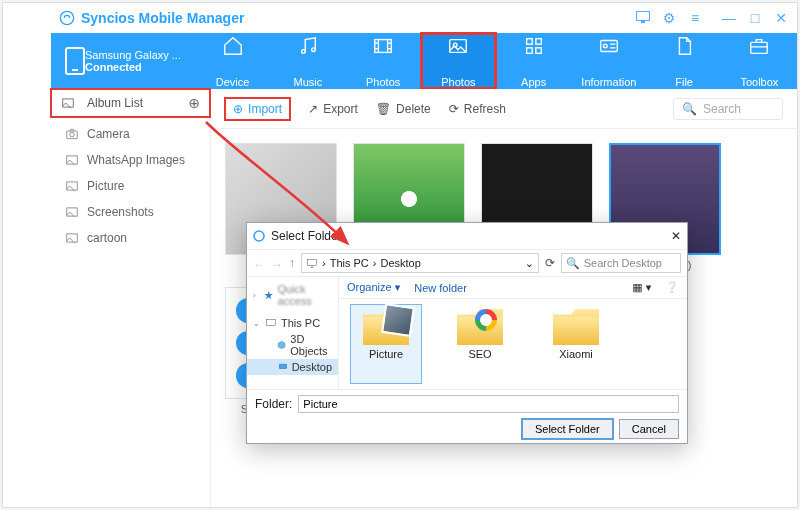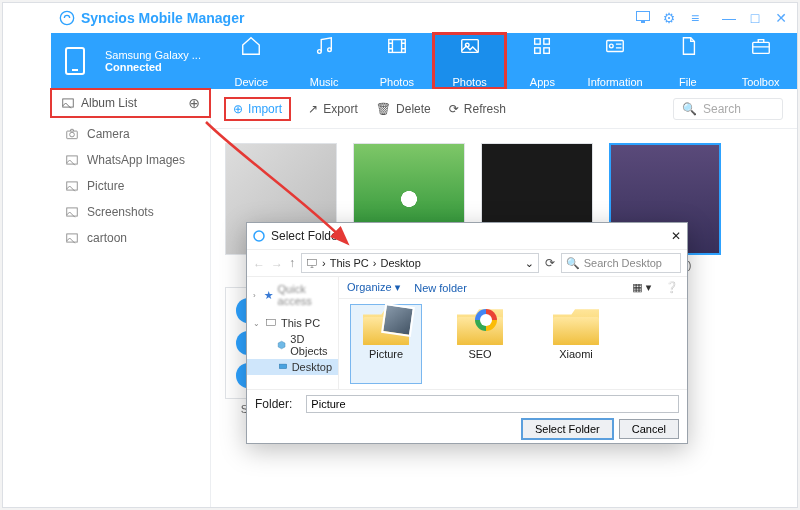--- a/index.html
+++ b/index.html
@@ -7,33 +7,33 @@
   .window { position:absolute; left:2px; top:2px; width:796px; height:506px; background:#fff; border:1px solid #dcdfe4;padding-left:48px; }
   
   .titlebar { height:30px; background:#fff; display:flex; align-items:center; padding:0 8px; justify-content:space-between; }
   .title-left { display:flex; align-items:center; gap:6px; color:#2da2ff; font-size:14px; font-weight:600; }
   .title-left svg { }
   .title-right { display:flex; align-items:center; gap:10px; color:#56a9ff; }
   .win-ctl { display:flex; gap:10px; margin-left:8px; }
   .win-ctl span, .title-btn { width:16px; text-align:center; color:#56a9ff; font-size:14px; cursor:pointer;}
   
   .tabbar { height:56px; background:#2da2ff; display:flex; align-items:center; }
-  .device-pill { display:flex; align-items:center; gap:20px; color:#fff; font-size:11px; padding:0 14px; height:100%; }
+  .device-pill { display:flex; align-items:center; gap:0; color:#fff; font-size:11px; padding:0 14px; height:100%; }
   .device-pill .device-icon { width:20px; height:28px; border:2px solid #fff; border-radius:3px; position:relative; }
   .device-icon:after{content:'';position:absolute;bottom:2px;left:50%;width:6px;height:2px;background:#fff;transform:translateX(-50%);}
   .tabs { display:flex; flex:1; height:100%; }
   .tab { flex:1; display:flex; flex-direction:column; align-items:center; justify-content:center; gap:19px; color:#fff; font-size:11px; cursor:pointer; }
   .tab.active { background:#1a8eec; }
   .tab svg { width:22px; height:22px; }
   .tab.highlight { outline:3px solid #e53935; outline-offset:-2px;}
   
   .body { display:flex; height:calc(100% - 86px); }
   .sidebar { width:160px; background:#fff; border-right:1px solid #eceef1; }
   .side-title { display:flex; align-items:center; justify-content:space-between; padding:6px 10px; color:#555; font-size:12px; gap:6px;}
-  .side-title .st-left{display:flex;align-items:center;gap:6px;}
+  .side-title .st-left{display:flex;align-items:center;gap:12px;}
   .side-title.hl { outline:2px solid #e53935; outline-offset:-1px;}
   .side-list { padding:4px 0; }
   .side-item { display:flex; align-items:center; gap:8px; padding:6px 14px; color:#666; font-size:12px; cursor:pointer;}
   .side-item svg{width:14px;height:14px;}
   .content { flex:1; padding:0; background:#fff;}
   .toolbar { height:40px; display:flex; align-items:center; gap:18px; padding:0 14px; border-bottom:1px solid #eceef1; }
   .tool-btn { display:flex; align-items:center; gap:5px; color:#555; font-size:12px; cursor:pointer;}
   .tool-btn.primary { color:#2da2ff; }
   .tool-btn.hl { outline:2px solid #e53935; padding:4px 8px; outline-offset:-1px;}
   .toolbar .spacer{flex:1;}
@@ -74,21 +74,21 @@
   .dlg-folders{flex:1; display:flex; gap:26px; padding:8px 14px;}
   .folder{ display:flex; flex-direction:column; align-items:center; gap:3px; width:70px; font-size:11px; cursor:pointer;}
   .folder.sel{outline:1px solid #7ab7ef; background:#e6f2fc; padding:2px; margin:-2px;}
   .folder .fic{width:46px;height:38px;position:relative;}
   .fic .back{position:absolute;inset:0;background:linear-gradient(#ffe79e,#f4c84b);border-radius:2px 2px 0 0;clip-path:polygon(0 20%,40% 20%,48% 6%,100% 6%,100% 100%,0 100%);}
   .fic .front{position:absolute;left:0;right:0;bottom:0;height:75%;background:linear-gradient(#ffe79e,#f0bf3e);border-radius:2px;}
   .fic.pic .ph{position:absolute;right:-4px;top:-2px;width:30px;height:30px;background:linear-gradient(135deg,#89a,#456);border:2px solid #fff;transform:rotate(8deg);}
   .fic.seo .ch{position:absolute;right:6px;top:2px;width:22px;height:22px;border-radius:50%;background:conic-gradient(#ea4335 0 25%,#fbbc05 0 50%,#34a853 0 75%,#4285f4 0 100%);}
   .fic.seo .ch:after{content:'';position:absolute;inset:5px;background:#fff;border-radius:50%;}
   .dlg-footer{ border-top:1px solid #eee; padding:5px 8px 7px 8px;}
-  .dlg-folder-line{display:flex;align-items:center;gap:14px;margin-bottom:6px;}
+  .dlg-folder-line{display:flex;align-items:center;gap:6px;margin-bottom:6px;}
   .dlg-folder-line input{flex:1;border:1px solid #bfc4ca;height:18px;font-size:11px;padding:0 4px;}
   .dlg-btns{display:flex;justify-content:flex-end;gap:6px;}
   .dlg-btns button{height:20px;font-size:11px;border:1px solid #9aa2ab;background:#eef0f3;padding:0 12px;cursor:pointer;}
   .dlg-btns button.primary{outline:2px solid #5b9fdd;outline-offset:-1px;}
   .nav-arrow{color:#888;}
   .nav-arrow.dis{color:#ccc;}
 </style>
 </head>
 <body>
 

